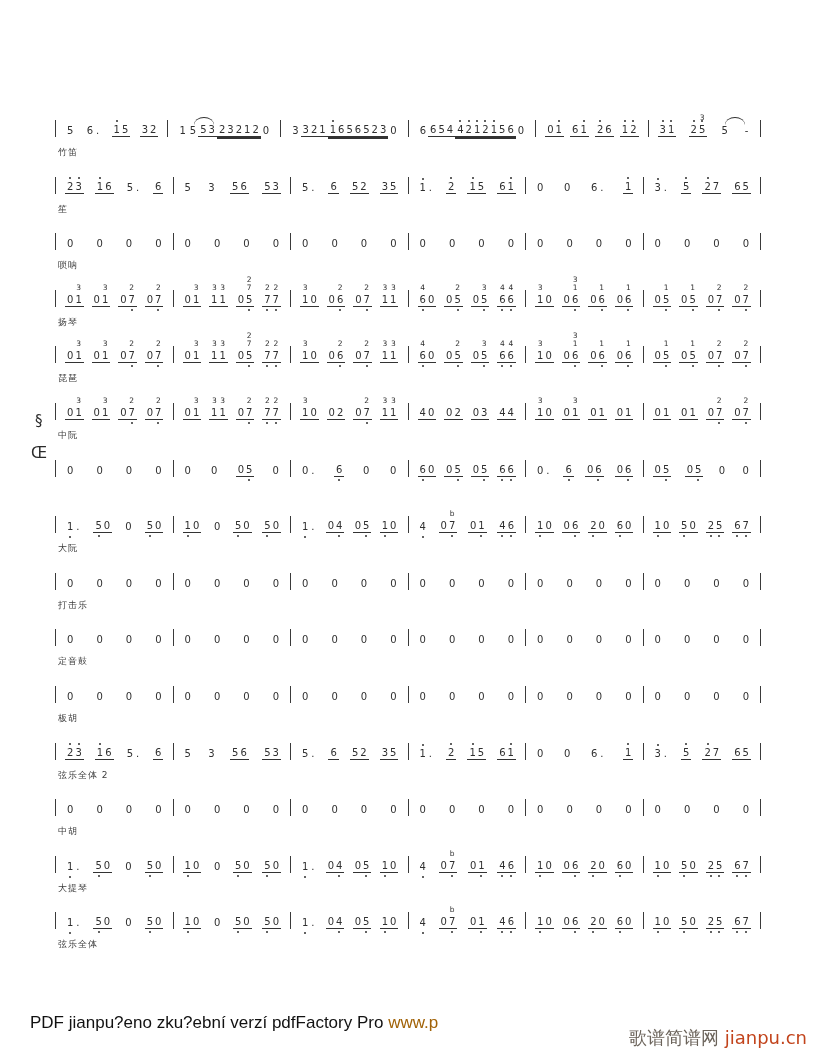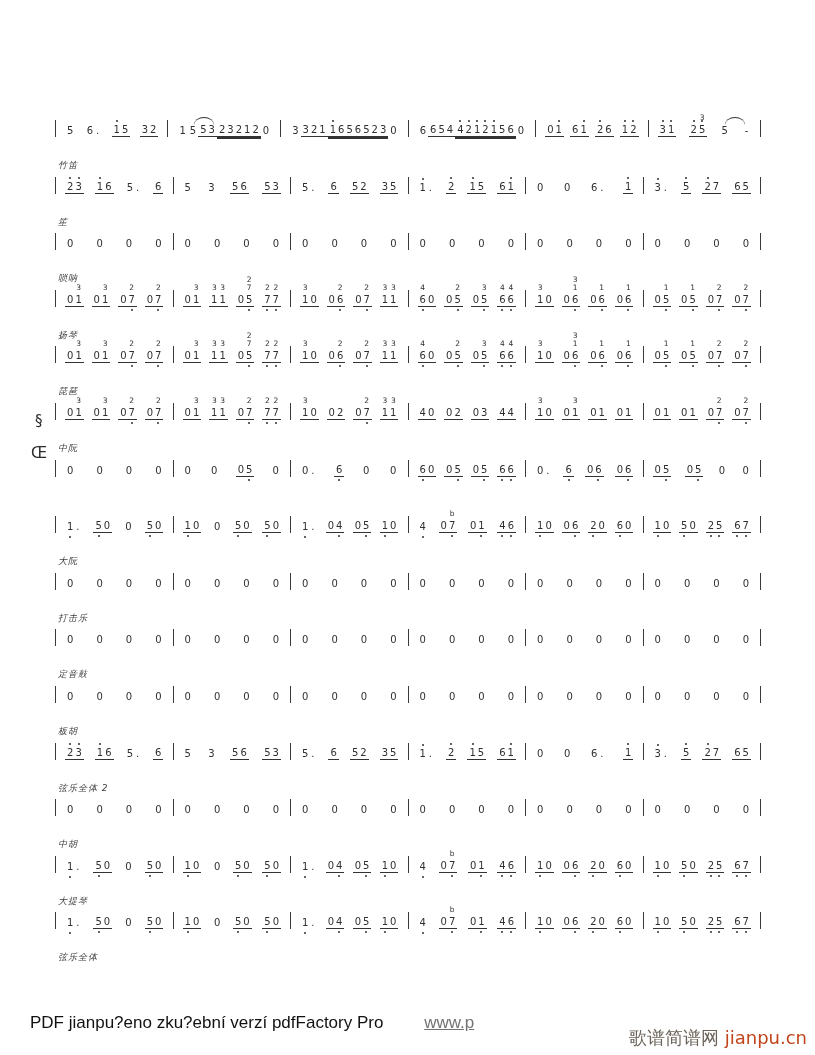--- a/index.html
+++ b/index.html
@@ -6,40 +6,40 @@
   body{
     width:815px;height:1055px;position:relative;background:#ffffff;
     font-family:"DejaVu Sans",sans-serif;overflow:hidden;
   }
   .score{position:absolute;left:0;top:0;width:815px;height:1000px;}
   .stave{position:absolute;left:55px;width:706px;height:50px;}
   .line{display:flex;align-items:flex-end;height:22px;}
   .m{flex:1;display:flex;align-items:flex-end;justify-content:space-between;
      padding:0 9px;position:relative;height:100%;}
   .bar{width:1px;background:#3a3a3a;height:17px;flex:0 0 1px;}
-  .ilabel{position:absolute;left:3px;top:44px;font-size:9px;color:#3c3c3c;letter-spacing:1px;white-space:nowrap;font-style:italic;}
+  .ilabel{position:absolute;left:3px;top:31px;font-size:9px;color:#3c3c3c;letter-spacing:1px;white-space:nowrap;}
   .tk{position:relative;display:inline-flex;align-items:flex-end;padding:0 1px 1px 1px;}
   .tk.u1{border-bottom:1px solid #333;}
   .tk.u2{border-bottom:1px solid #333;box-shadow:0 2px 0 #333;}
   .n{position:relative;display:inline-block;font-size:10px;line-height:11px;
      color:#2f2f2f;min-width:5px;text-align:center;margin:0 1px;}
   .n .da{position:absolute;top:-4px;left:50%;transform:translateX(-50%);
      width:2px;height:2px;background:#2f2f2f;border-radius:50%;}
   .n .db{position:absolute;bottom:-6px;left:50%;transform:translateX(-50%);
      width:2px;height:2px;background:#2f2f2f;border-radius:50%;}
   .ups{position:absolute;bottom:calc(100% + 2px);left:50%;transform:translateX(-50%);}
   .ups b{display:block;font-weight:normal;font-size:7.5px;line-height:8px;color:#2f2f2f;text-align:center;}
   .tie{position:absolute;left:55%;top:-8px;width:20px;height:7px;
      border-top:1px solid #2f2f2f;border-radius:50% 50% 0 0/100% 100% 0 0;}
   .margin-sym{position:absolute;color:#2a2a2a;}
   #sym-segno{left:35px;top:412px;font-size:15px;}
   #sym-brace{left:31px;top:444px;font-size:15px;letter-spacing:-2px;}
   .footer-left{position:absolute;left:30px;top:1013px;font-size:17px;color:#111;
      font-family:"Liberation Sans","DejaVu Sans",sans-serif;}
-  .footer-left a{color:#737373;text-decoration:underline;cursor:pointer;margin-left:36px;}
+  .footer-left a{color:#a16207;cursor:pointer;}
   .footer-right{position:absolute;right:8px;top:1026px;font-size:18px;white-space:nowrap;}
   .wm-cn{color:#6b635a;}
   .wm-site{color:#c2441c;}
 </style>
 </head>
 <body>
 
 <div class="score" id="score">
     <div class="stave" style="top: 115px;">
       <div class="line">

